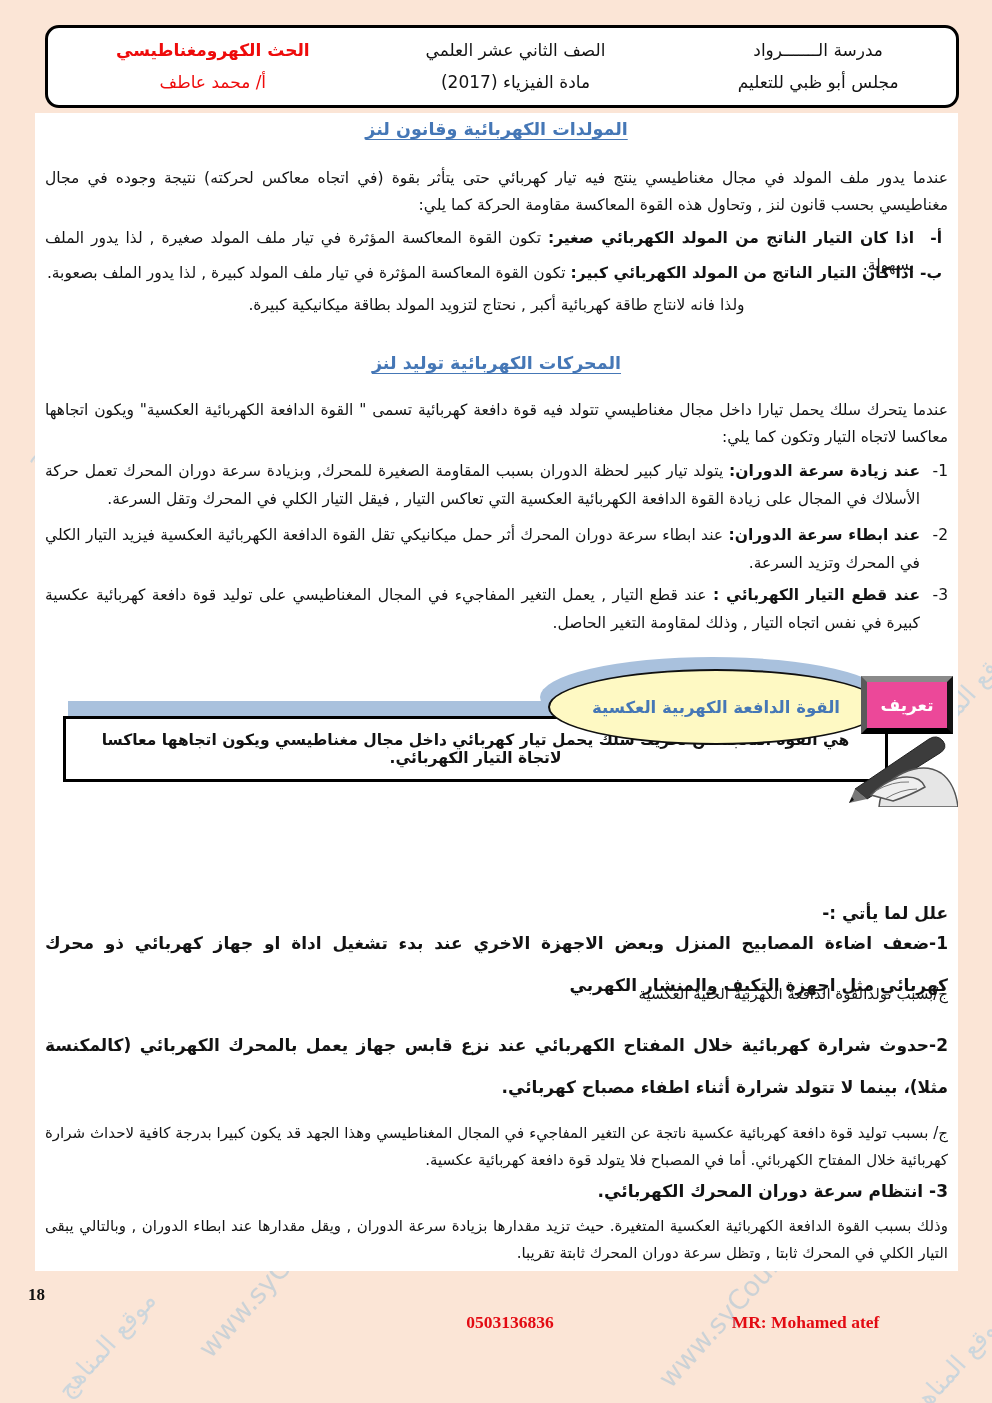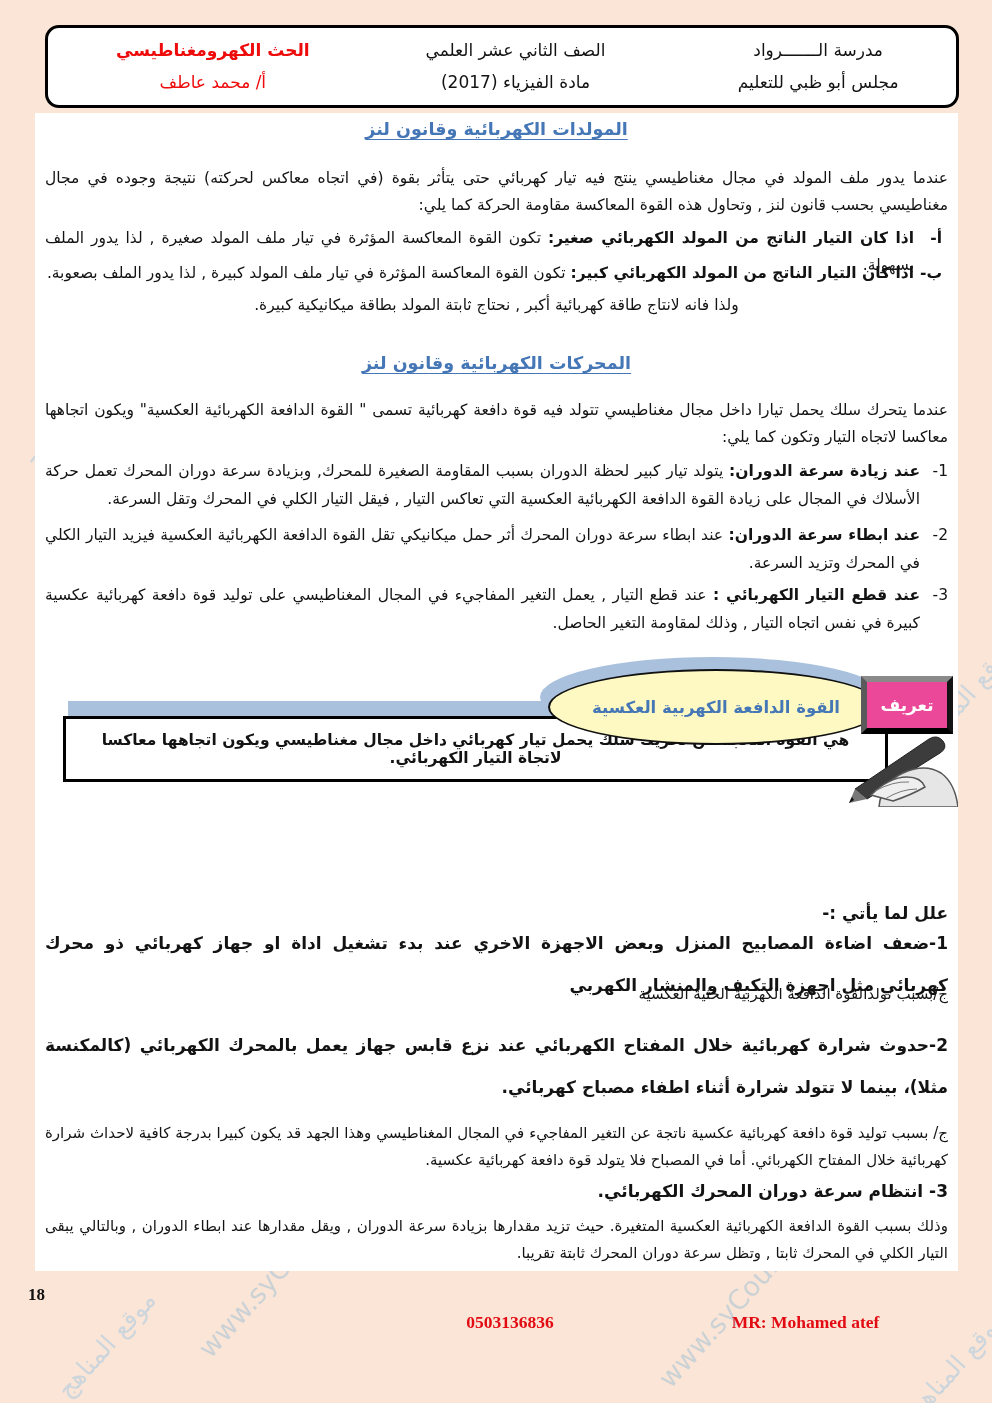--- a/index.html
+++ b/index.html
@@ -94,23 +94,23 @@
     <div class="abs para" style="top:52px;">عندما يدور ملف المولد في مجال مغناطيسي ينتج فيه تيار كهربائي حتى يتأثر بقوة (في اتجاه معاكس لحركته)  نتيجة وجوده في مجال مغناطيسي بحسب قانون لنز , وتحاول هذه القوة المعاكسة مقاومة الحركة كما يلي:</div>
 
     <div class="abs abitem" style="top:112px;">
       <span class="mk">أ-</span><b>اذا كان التيار الناتج من المولد الكهربائي صغير:</b><span> تكون القوة المعاكسة المؤثرة في تيار ملف المولد صغيرة , لذا يدور الملف بسهولة.</span>
     </div>
 
     <div class="abs abitem" style="top:147px;">
       <span class="mk">ب-</span><b>اذا كان التيار الناتج من المولد الكهربائي كبير:</b><span> تكون القوة المعاكسة المؤثرة في تيار ملف المولد كبيرة , لذا يدور الملف بصعوبة.</span>
     </div>
 
-    <div class="abs note-line" style="top:183px;">ولذا فانه لانتاج طاقة كهربائية أكبر , نحتاج ثابتة المولد بطاقة ميكانيكية كبيرة.</div>
+    <div class="abs note-line" style="top:183px;">ولذا فانه لانتاج طاقة كهربائية أكبر , نحتاج لتزويد المولد بطاقة ميكانيكية كبيرة.</div>
 
-    <div class="abs sec-title" style="top:240px;">المحركات الكهربائية وقانون لنز</div>
+    <div class="abs sec-title" style="top:240px;">المحركات الكهربائية توليد لنز</div>
 
     <div class="abs para" style="top:284px;">عندما يتحرك سلك يحمل تيارا داخل مجال مغناطيسي تتولد فيه قوة دافعة كهربائية تسمى " القوة الدافعة الكهربائية العكسية"  ويكون اتجاهها معاكسا لاتجاه التيار وتكون كما يلي:</div>
 
     <div class="abs mitem" style="top:344px;">
       <span class="mk">1-</span><b>عند زيادة سرعة الدوران:</b><span> يتولد تيار كبير لحظة الدوران بسبب المقاومة الصغيرة للمحرك, وبزيادة سرعة دوران المحرك تعمل حركة الأسلاك في المجال على زيادة القوة الدافعة الكهربائية العكسية التي تعاكس التيار , فيقل التيار الكلي في المحرك وتقل السرعة.</span>
     </div>
 
     <div class="abs mitem" style="top:408px;">
       <span class="mk">2-</span><b>عند ابطاء سرعة الدوران:</b><span> عند ابطاء سرعة دوران المحرك أثر حمل ميكانيكي تقل القوة الدافعة الكهربائية العكسية فيزيد التيار الكلي في المحرك وتزيد السرعة.</span>
     </div>

